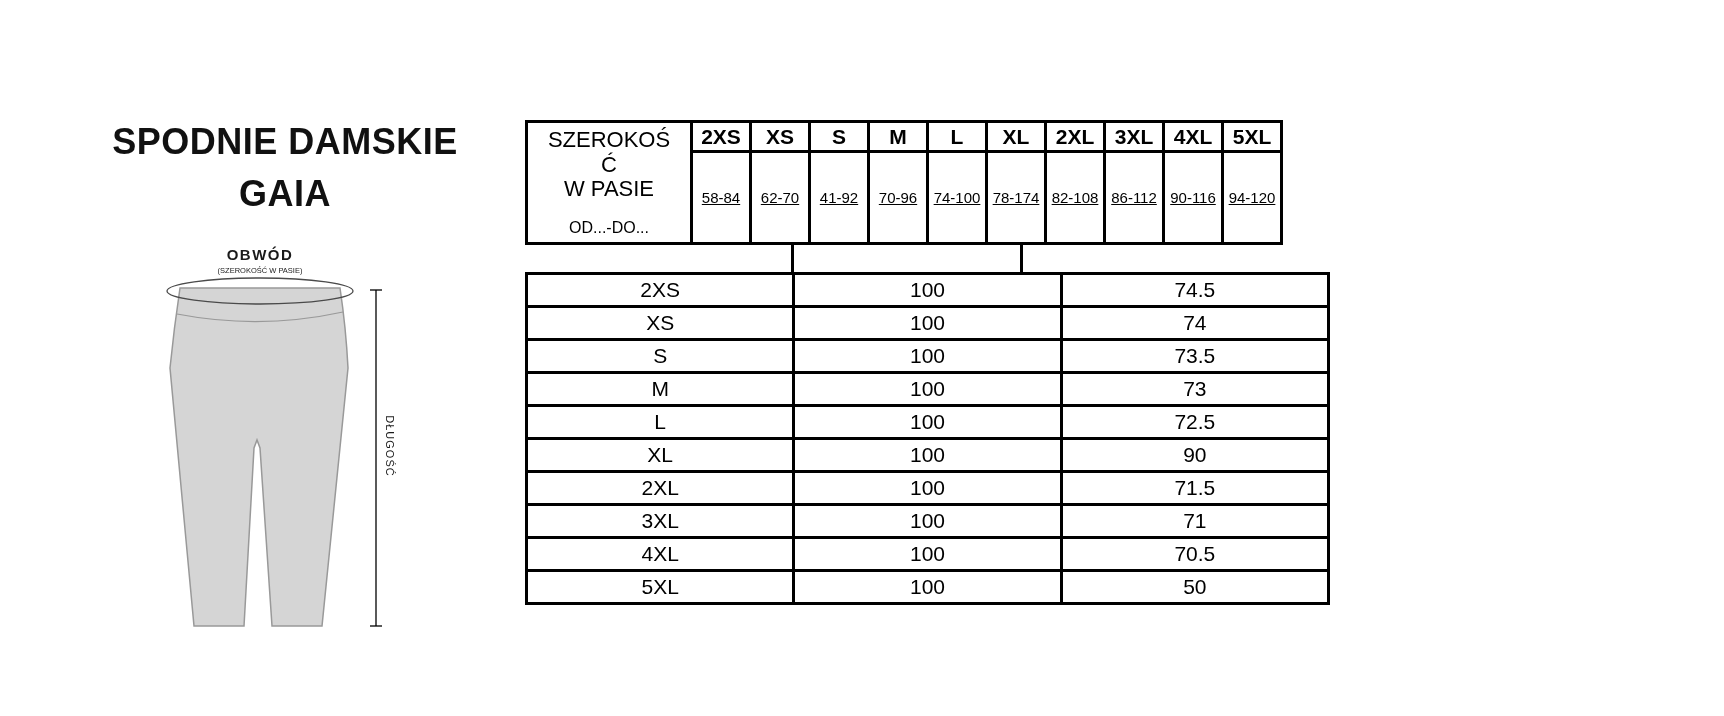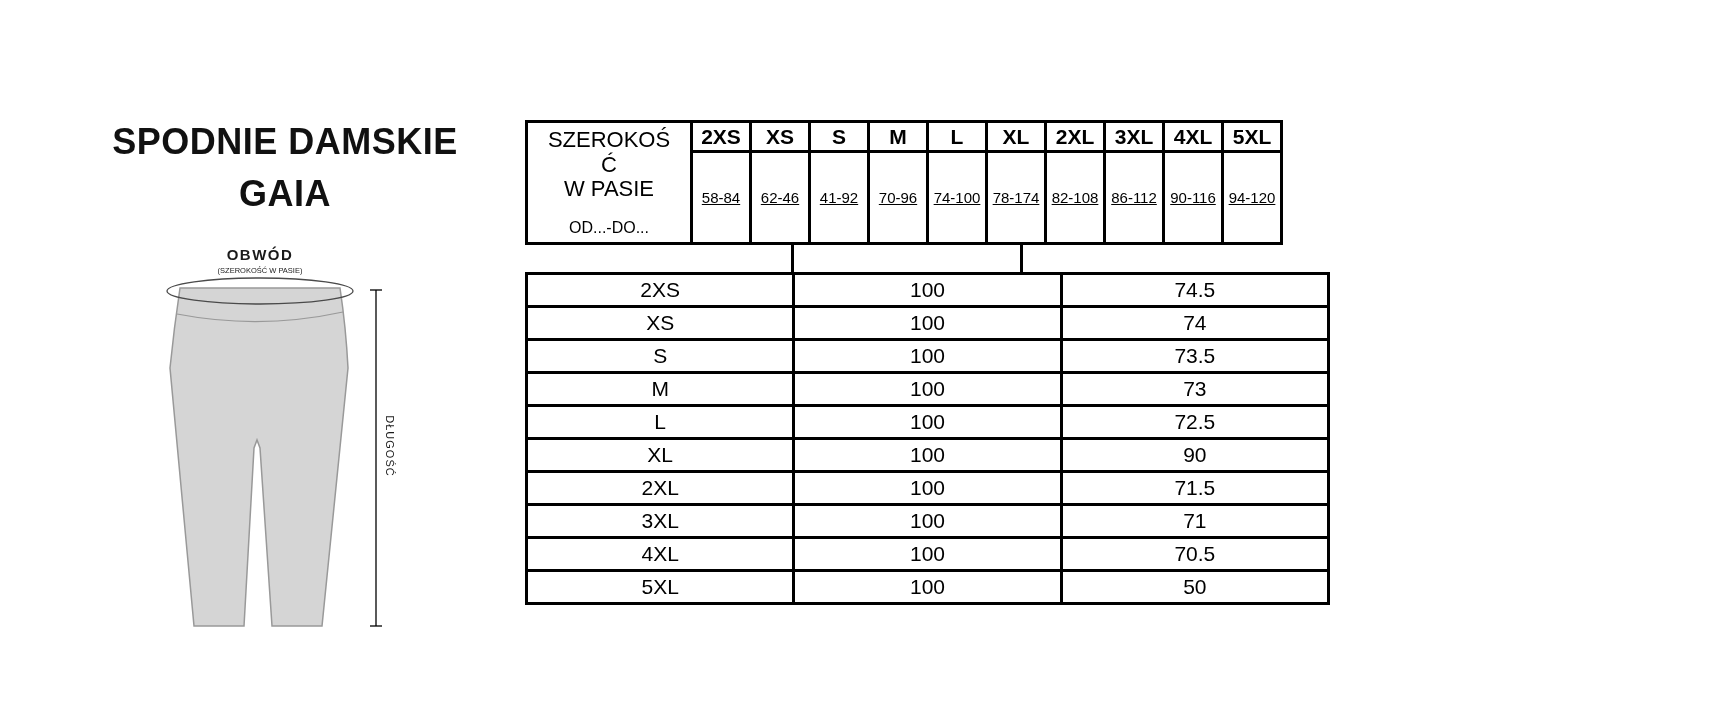--- a/index.html
+++ b/index.html
@@ -87,21 +87,21 @@
     <th>M</th>
     <th>L</th>
     <th>XL</th>
     <th>2XL</th>
     <th>3XL</th>
     <th>4XL</th>
     <th>5XL</th>
   </tr>
   <tr>
     <td class="range-cell">58-84</td>
-    <td class="range-cell">62-46</td>
+    <td class="range-cell">62-70</td>
     <td class="range-cell">41-92</td>
     <td class="range-cell">70-96</td>
     <td class="range-cell">74-100</td>
     <td class="range-cell">78-174</td>
     <td class="range-cell">82-108</td>
     <td class="range-cell">86-112</td>
     <td class="range-cell">90-116</td>
     <td class="range-cell">94-120</td>
   </tr>
 </tbody>

